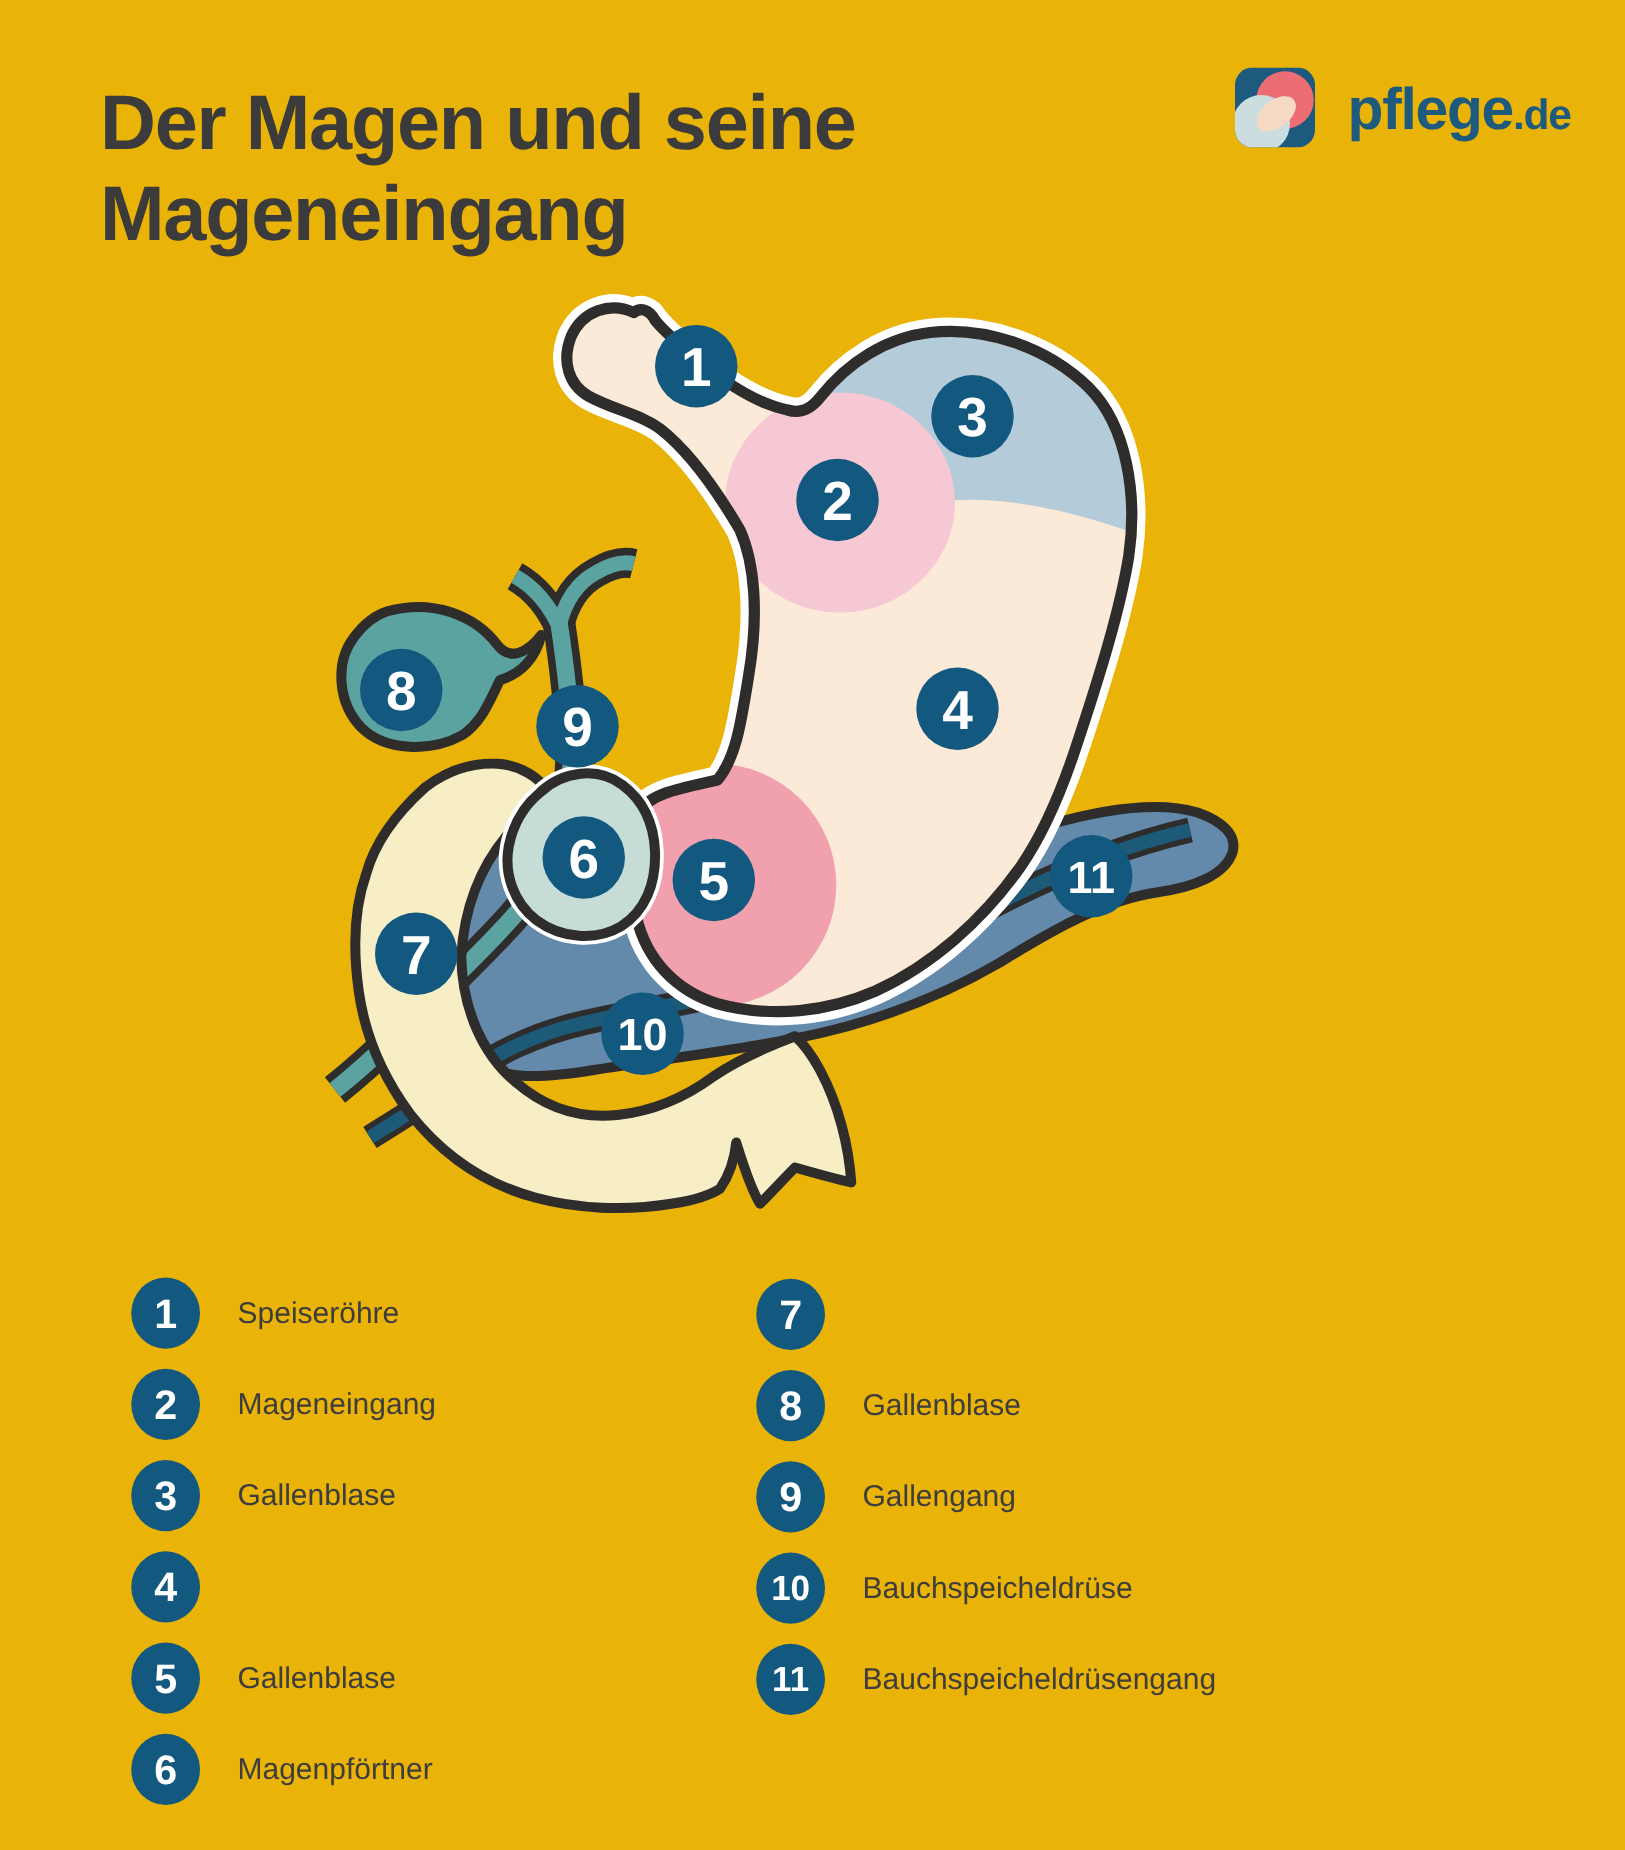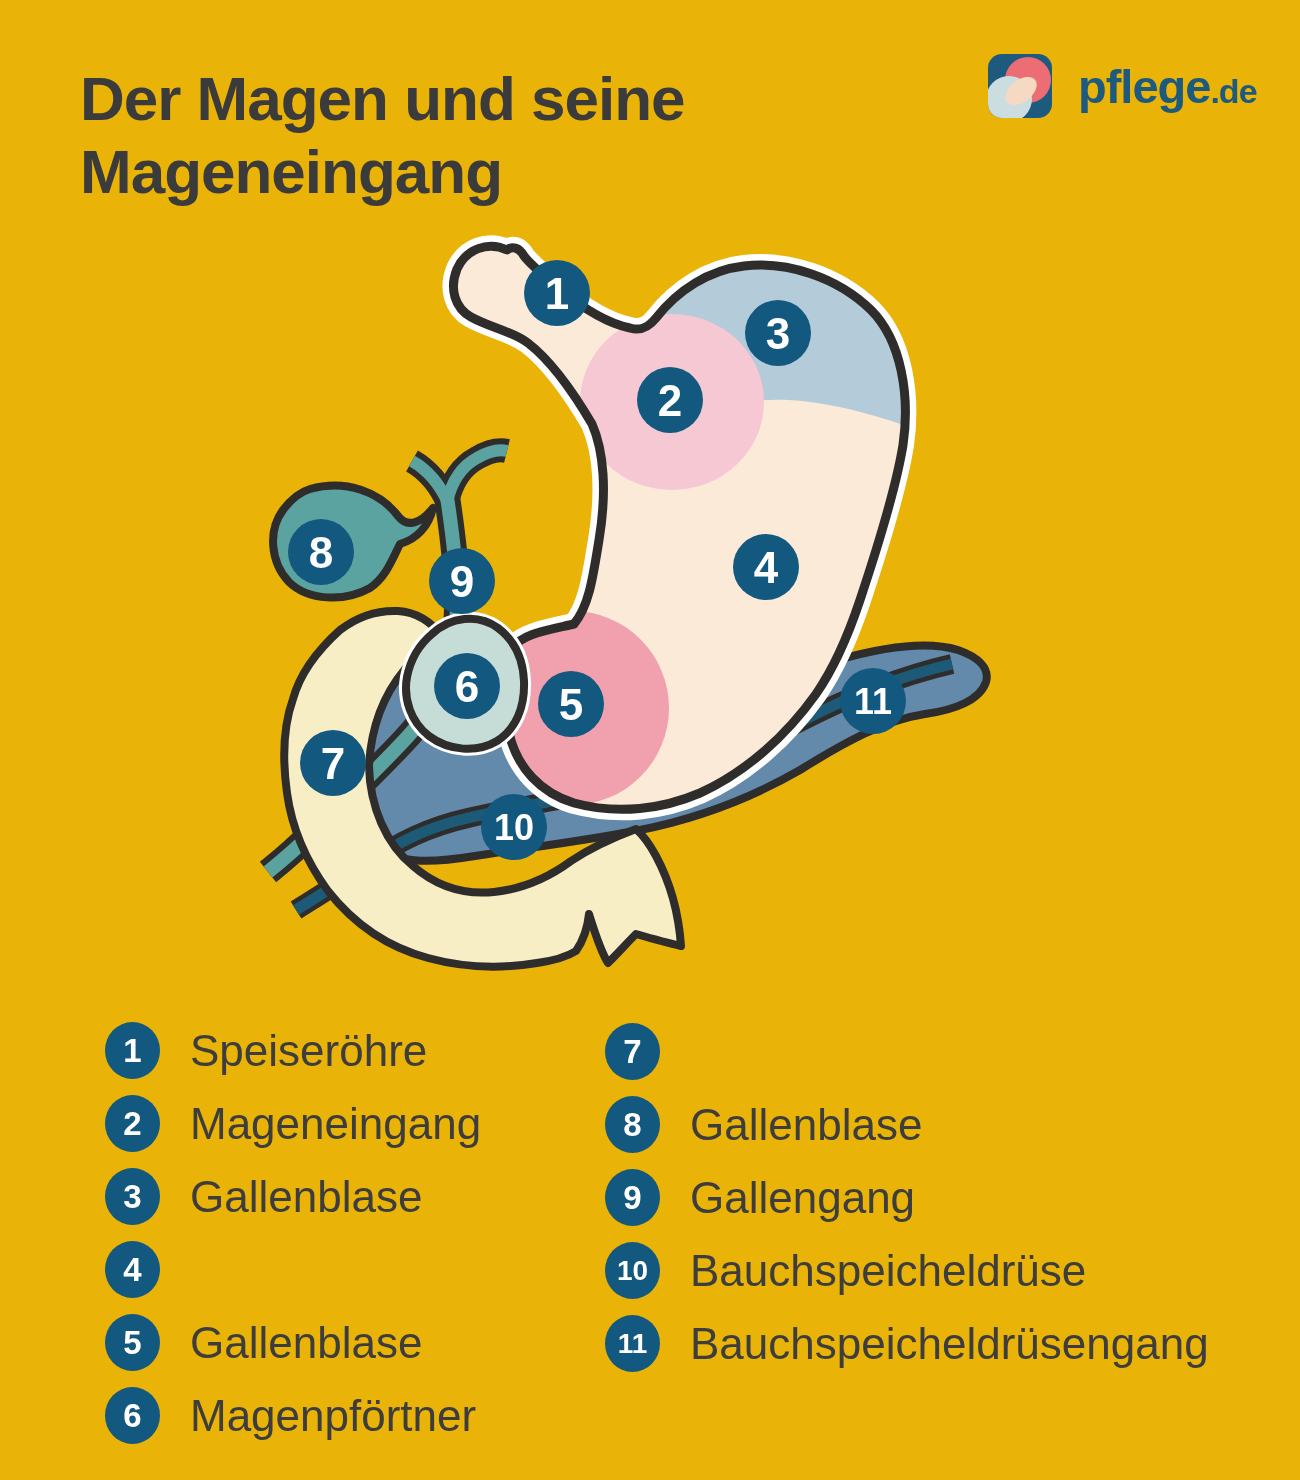--- a/index.html
+++ b/index.html
@@ -21,21 +21,21 @@
   .legend{position:absolute;}
   .legend.col-left{left:105px;top:1022px;}
   .legend.col-right{left:605px;top:1023px;}
   .legend-row{display:flex;align-items:center;height:57px;margin-bottom:16px;}
   .legend-num{
     width:55px;height:57px;border-radius:50%;background:#13587e;color:#fff;
     display:flex;align-items:center;justify-content:center;
     font-weight:700;font-size:33px;flex:0 0 auto;
   }
   .legend-row.two .legend-num{font-size:28px;}
-  .legend-label{margin-left:30px;font-size:44px;color:#3d3d3d;}
+  .legend-label{margin-left:30px;font-size:24px;color:#3d3d3d;}
 </style>
 </head>
 <body>
 
 <div class="canvas">
 
   <div class="title">
     <div>Der Magen und seine</div>
     <div>Mageneingang</div>
   </div>

